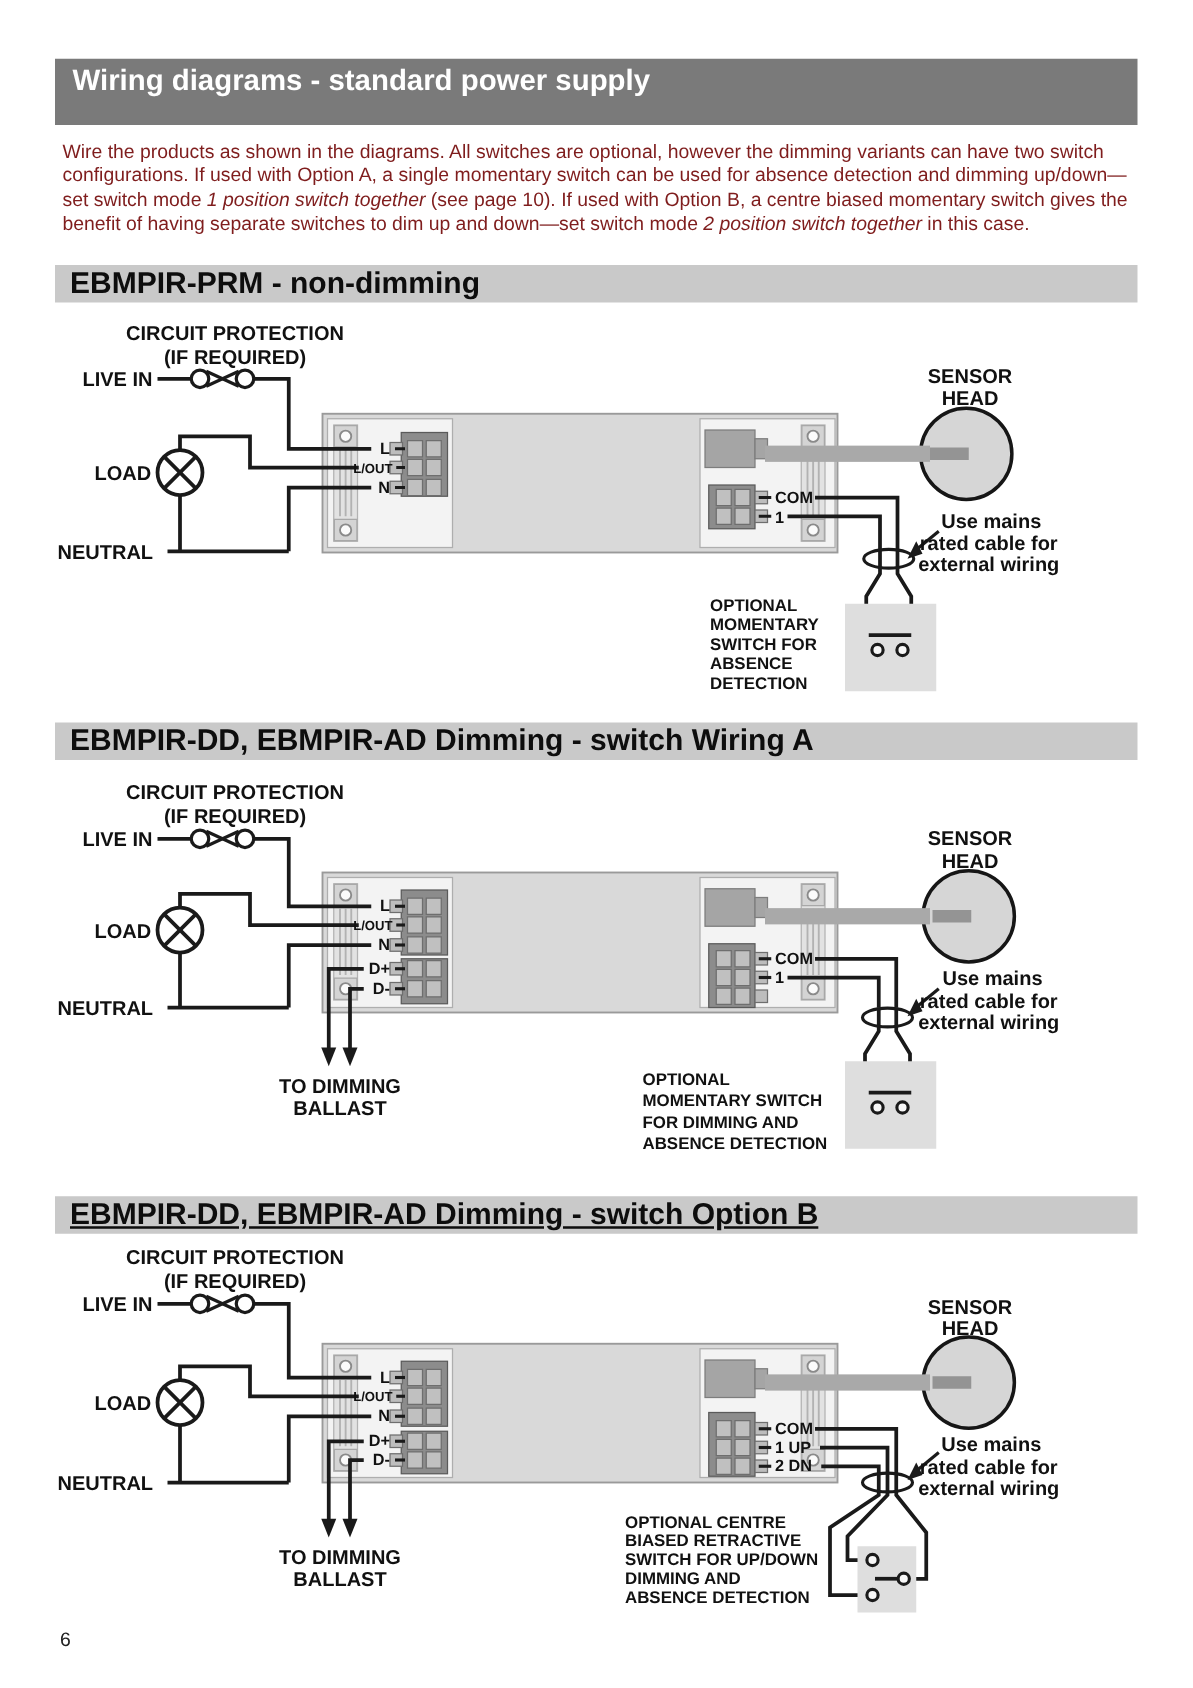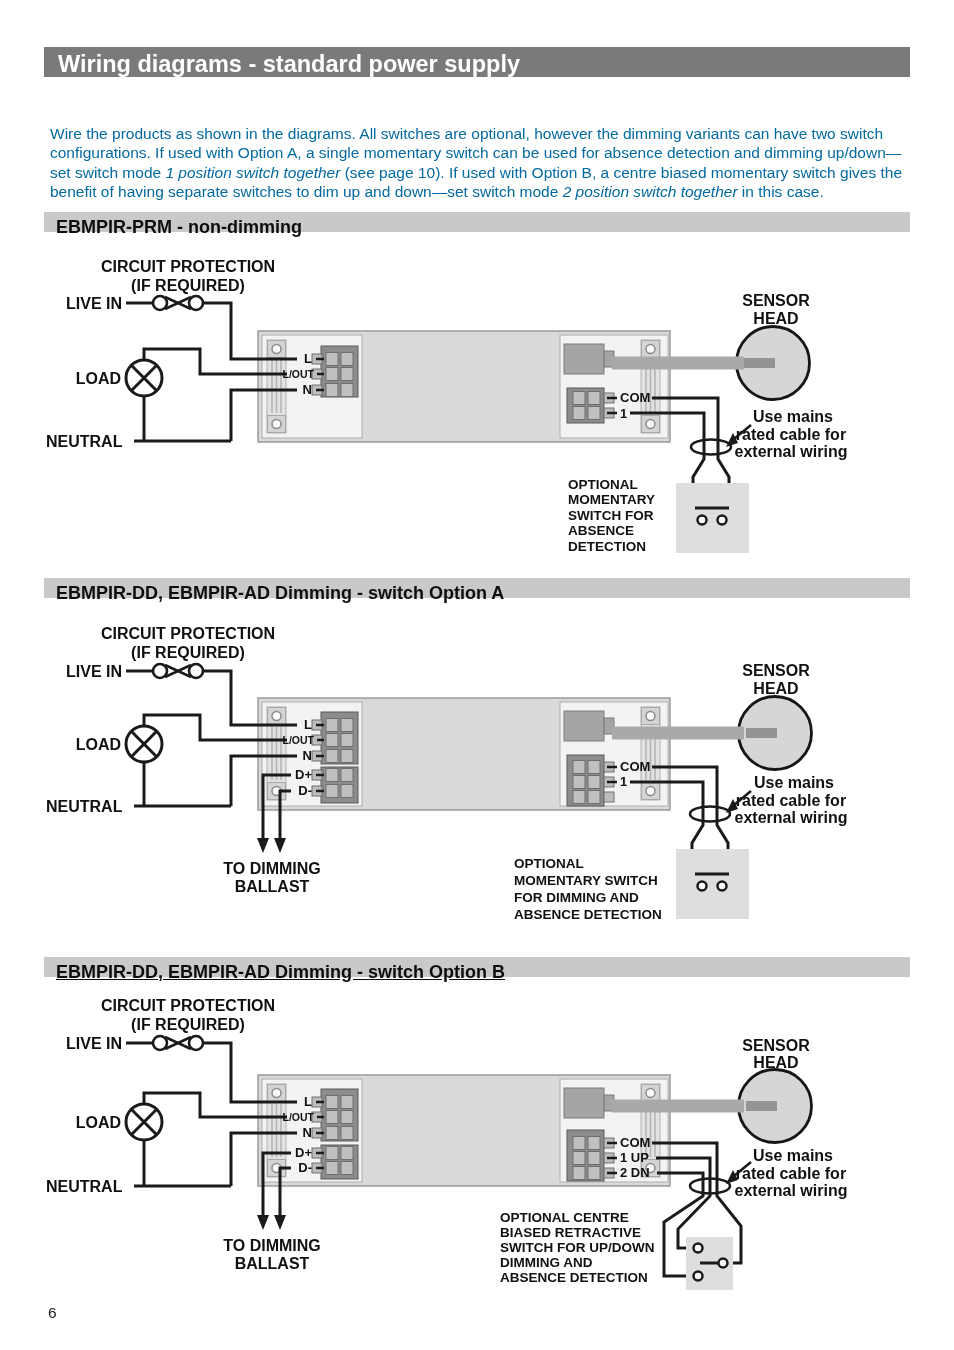--- a/index.html
+++ b/index.html
@@ -1,22 +1,22 @@
 <!DOCTYPE html>
 <html><head>
 <meta charset="utf-8">
 <style>
   html,body{margin:0;padding:0;background:#ffffff;}
   body{width:954px;height:1350px;position:relative;font-family:"Liberation Sans",sans-serif;color:#111;}
-  .titlebar{position:absolute;left:44px;top:47px;width:866px;height:30px;background:#7a7a7a;
+  .titlebar{position:absolute;left:44px;top:47px;width:866px;height:53px;background:#7a7a7a;
             color:#ffffff;font-weight:bold;font-size:23.5px;line-height:35px;padding-left:14px;box-sizing:border-box;}
-  .intro{position:absolute;left:50px;top:108px;width:862px;font-size:15.5px;line-height:19.5px;color:#0369a1;}
+  .intro{position:absolute;left:50px;top:96px;width:862px;font-size:15.5px;line-height:19.5px;color:#7f1d1d;}
   .intro i{font-style:italic;}
-  .secbar{position:absolute;left:44px;width:866px;height:20px;background:#c9c9c9;color:#0d0d0d;
-          font-weight:bold;font-size:18px;line-height:30px;padding-left:12px;box-sizing:border-box;}
+  .secbar{position:absolute;left:44px;width:866px;height:30px;background:#c9c9c9;color:#0d0d0d;
+          font-weight:bold;font-size:24px;line-height:30px;padding-left:12px;box-sizing:border-box;}
   .secbar.s1{top:212px;} .secbar.s2{top:578px;} .secbar.s3{top:957px;text-decoration:underline;}
   svg.diagram{position:absolute;left:0;}
   .pagenum{position:absolute;left:48px;top:1304px;font-size:15.5px;color:#222;}
   
   .wire{stroke:#1a1a1a;stroke-width:3;fill:none;stroke-linejoin:miter;stroke-linecap:butt;}
   .dash{stroke:#1a1a1a;stroke-width:2.5;fill:none;}
   .thin{stroke:#1a1a1a;stroke-width:2.5;fill:none;}
   .body{fill:#d9d9d9;stroke:#9a9a9a;stroke-width:1.5;}
   .panel{fill:#f3f3f3;stroke:#aeaeae;stroke-width:1;}
   .chan{fill:#e2e2e2;stroke:#b2b2b2;stroke-width:1;}
@@ -40,21 +40,21 @@
   .tc{font-size:13.5px;font-weight:bold;}
 </style>
 </head>
 <body>
 
 <div class="titlebar">Wiring diagrams - standard power supply</div>
 
 <p class="intro"><span>Wire the products as shown in the diagrams. All switches are optional, however the dimming variants can have two switch configurations. If used with Option A, a single momentary switch can be used for absence detection and dimming up/down—set switch mode </span><i>1 position switch together</i><span> (see page 10). If used with Option B, a centre biased momentary switch gives the benefit of having separate switches to dim up and down—set switch mode </span><i>2 position switch together</i><span> in this case.</span></p>
 
 <div class="secbar s1">EBMPIR-PRM - non-dimming</div>
-<div class="secbar s2">EBMPIR-DD, EBMPIR-AD Dimming - switch Option A</div>
+<div class="secbar s2">EBMPIR-DD, EBMPIR-AD Dimming - switch Wiring A</div>
 <div class="secbar s3">EBMPIR-DD, EBMPIR-AD Dimming - switch Option B</div>
 
 <svg class="diagram" style="top:243px" width="954" height="335" viewBox="0 243 954 335">
   <defs>
     <g id="fuse">
       <circle class="fusec" cx="0" cy="0" r="7"></circle>
       <circle class="fusec" cx="36" cy="36" r="7" transform="translate(0,-36)"></circle>
       <line class="thin" x1="5" y1="-6" x2="31" y2="6"></line>
       <line class="thin" x1="5" y1="6" x2="31" y2="-6"></line>
     </g>

